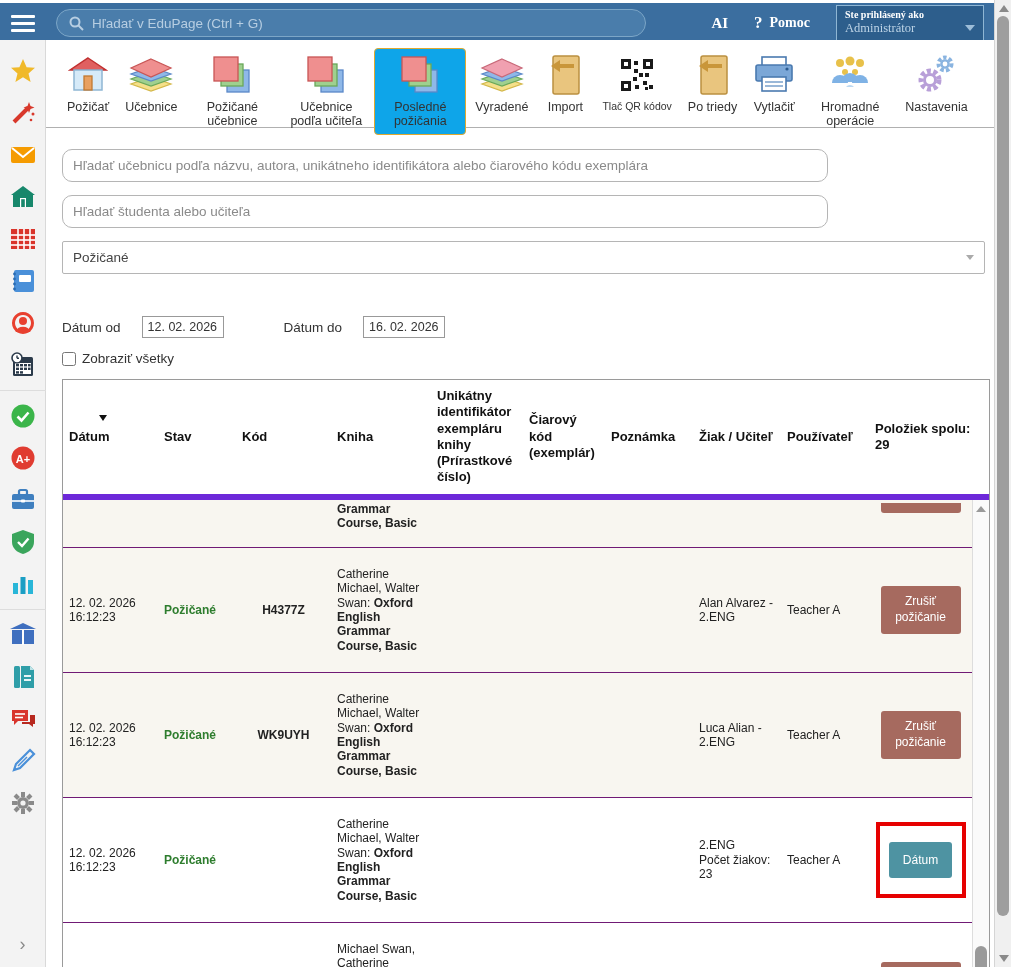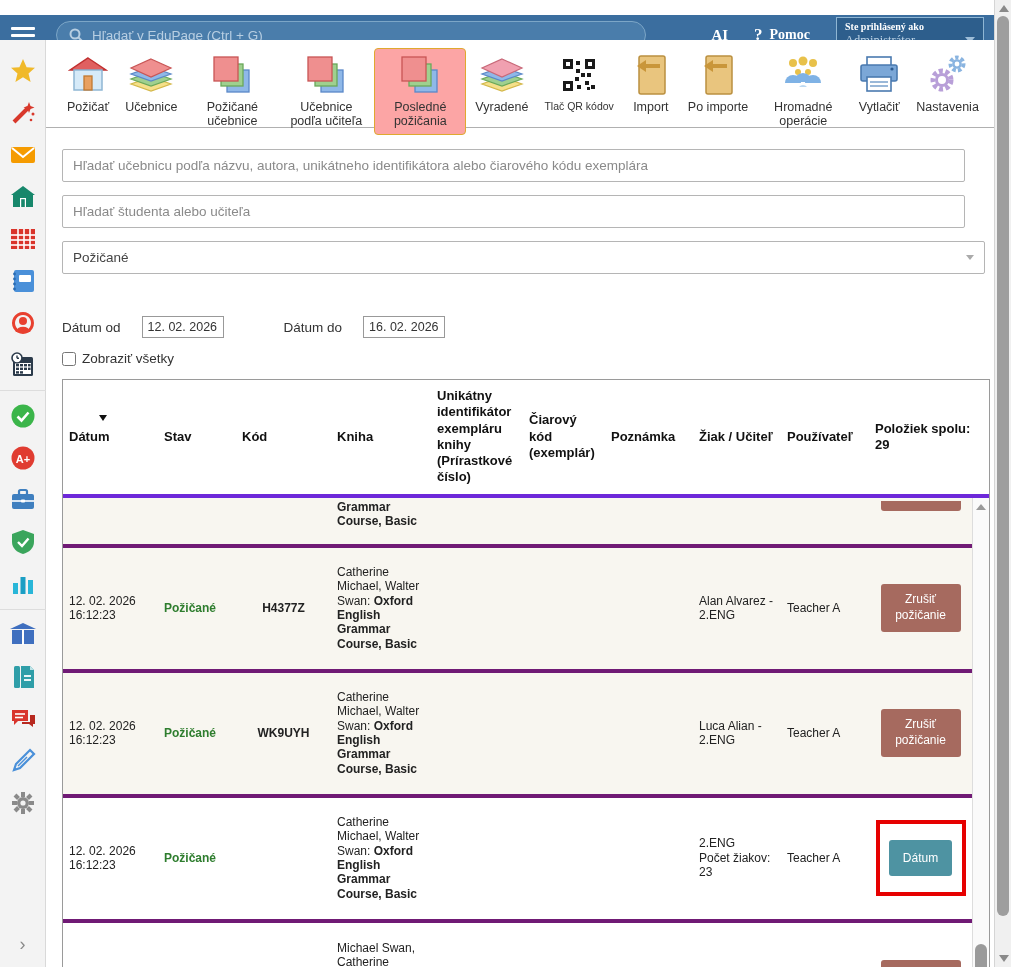--- a/index.html
+++ b/index.html
@@ -1,20 +1,20 @@
 <!DOCTYPE html>
 <html><head>
 <meta charset="utf-8">
 <style>
   * { margin:0; padding:0; box-sizing:border-box; }
   html,body { width:1011px; height:967px; overflow:hidden; font-family:"Liberation Sans",sans-serif; background:#fff; }
   .app { position:relative; width:1011px; height:967px; }
 
   
-  .topbar { position:absolute; left:0; top:15px; width:994px; height:40px; background:#3b6e9f; display:flex; align-items:center; }
+  .topbar { position:absolute; left:0; top:3px; width:994px; height:40px; background:#3b6e9f; display:flex; align-items:center; }
   .hamburger { width:46px; display:flex; flex-direction:column; gap:4px; align-items:center; cursor:pointer; }
   .hamburger span { width:24px; height:3px; background:#fff; border-radius:1px; }
   .top-search { width:590px; height:28px; margin-left:10px; background:#4a7dab; border:1px solid #7ca6c7; border-radius:15px; display:flex; align-items:center; padding:0 12px; gap:8px; }
   .top-search .mag { flex:0 0 auto; }
   .top-search .ph { color:#b7cee2; font-size:13.5px; }
   .top-right { margin-left:auto; display:flex; align-items:center; gap:26px; padding-right:10px;font-family:Liberation Serif, serif; }
   .ai-label { color:#fff; font-weight:bold; font-size:15px; cursor:pointer; }
   .help { display:flex; align-items:center; gap:7px; cursor:pointer; }
   .help .qmark { color:#fff; font-weight:bold; font-size:17px; }
   .help .htext { color:#fff; font-weight:bold; font-size:14px; }
@@ -31,52 +31,52 @@
 
   
   .sidebar { position:absolute; left:0; top:40px; width:46px; height:927px; background:#f3f3f3; border-right:1px solid #d9d9d9; display:flex; flex-direction:column; align-items:center; padding-top:10px; }
   .side-icon { width:46px; height:42px; display:flex; align-items:center; justify-content:center; cursor:pointer; }
   .side-div { width:46px; height:1px; background:#ddd; margin:4px 0; }
   .side-expand { margin-top:auto; margin-bottom:12px; color:#8a8a8a; font-size:18px; cursor:pointer; }
 
   
   .toolbar { position:absolute; left:46px; top:40px; width:948px; height:88px; background:#fff; border-bottom:1px solid #b0b0b0; display:flex; align-items:flex-start; padding:8px 4px 0 14px; gap:2px; }
   .tool-item { display:flex; flex-direction:column; align-items:center; text-align:center; padding:5px 6px; border:1px solid transparent; border-radius:4px; cursor:pointer; min-width:56px; max-width:92px; }
-  .tool-item.selected { background:#fca5a5; border-color:#dfa92f; }
+  .tool-item.selected { background:#0ea5e9; border-color:#dfa92f; }
   .tool-item .ticon { height:42px; display:flex; align-items:center; justify-content:center; }
   .tool-item .tlabel { font-size:12.5px; color:#333; margin-top:4px; line-height:1.15; }
   .tool-item.small-label .tlabel { font-size:10.5px; }
 
   
   .main { position:absolute; left:46px; top:131px; width:948px; }
   .filters { padding:18px 9px 0 16px; }
-  .search-input { width:903px; height:33px; border:1px solid #b5b5b5; border-radius:2px; padding:0 10px; font-size:13.5px; color:#6d28d9; font-family:"Liberation Sans",sans-serif; }
+  .search-input { width:766px; height:33px; border:1px solid #b5b5b5; border-radius:10px; padding:0 10px; font-size:13.5px; color:#6d28d9; font-family:"Liberation Sans",sans-serif; }
   .search-input::placeholder { color:#8a8a8a; opacity:1; }
   .mb13 { margin-bottom:13px; }
   .fake-select { width:923px; height:33px; border:1px solid #b5b5b5; border-radius:2px; padding:0 10px; font-size:13.5px; color:#444; display:flex; align-items:center; position:relative; cursor:pointer; background:#fff; }
   .fake-select .sel-caret { position:absolute; right:10px; top:13px; width:0; height:0; border-left:4px solid transparent; border-right:4px solid transparent; border-top:5px solid #aaa; }
   .date-row { display:flex; align-items:center; gap:21px; margin-top:42px; font-size:13.5px; color:#333; }
   .date-input { width:82px; height:22px; border:1px solid #999; font-size:12.5px; color:#333; padding:0 5px; font-family:"Liberation Sans",sans-serif; }
   .date-gap { width:18px; }
   .check-row { display:flex; align-items:center; gap:6px; margin-top:13px; font-size:13.5px; color:#333; }
   .check-row input { width:14px; height:14px; }
 
   
   .table-wrap { margin:13px 0 0 16px; width:928px; border:1px solid #9a9a9a; background:#fff; }
   table { border-collapse:collapse; table-layout:fixed; }
   .htable { width:926px; }
   .btable { width:909px; }
   th { font-size:13px; font-weight:bold; color:#111; text-align:left; vertical-align:middle; padding:8px 6px; line-height:1.25; font-weight:700; }
-  .htable th { height:104px; border-bottom:4px solid #6d28d9; font-weight:bold; }
+  .htable th { height:104px; border-bottom:6px solid #6d28d9; font-weight:bold; }
   .sort-wrap { position:relative; }
   .sort-caret { position:absolute; right:2px; top:-14px; width:0; height:0; border-left:4px solid transparent; border-right:4px solid transparent; border-top:6px solid #111; }
   td { font-size:12px; color:#222; vertical-align:middle; padding:12px 6px; line-height:1.2; }
   tr.beige { background:#f8f6f0; }
   tr.white { background:#fff; }
-  tr.row-sep td { border-top:4px solid #701a75; }
+  tr.row-sep td { border-top:1px solid #701a75; }
   .row-tall td { height:125px; }
   .row-part td { height:48px; vertical-align:top; padding-top:2px; }
   .cell-date { white-space:pre-line; }
   .cell-status { color:#2e7d2e; font-weight:bold; }
   .cell-code { font-weight:bold; text-align:center; }
   .book { width:84px; }
   .book .bt { font-weight:bold; }
   .cell-student { white-space:pre-line; }
   .cell-action { text-align:center; }
   .btn-cancel { display:inline-block; background:#a66a5f; color:#fff; font-size:12px; line-height:1.3; padding:8px 8px; border:none; border-radius:3px; width:80px; cursor:pointer; font-family:"Liberation Sans",sans-serif; }
@@ -350,20 +350,30 @@
     <div class="tool-item">
       <span class="ticon">
           <svg width="44" height="40" viewBox="0 0 44 40">
             <polygon points="22,22 42,29 22,36 2,29" fill="#f5e08a" stroke="#d4b84a" stroke-width="1.2"></polygon>
             <polygon points="22,17 42,24 22,31 2,24" fill="#9fd08f" stroke="#6aa85a" stroke-width="1.2"></polygon>
             <polygon points="22,12 42,19 22,26 2,19" fill="#8fb8e8" stroke="#5a88c8" stroke-width="1.2"></polygon>
             <polygon points="22,4 42,13 22,22 2,13" fill="#f0a0b0" stroke="#c86878" stroke-width="1.2"></polygon>
           </svg>
         </span>
       <span class="tlabel">Vyradené</span>
+    </div>
+    <div class="tool-item">
+      <span class="ticon">
+          <svg width="34" height="42" viewBox="0 0 34 42">
+            <rect x="5" y="2" width="26" height="38" rx="2" fill="#e9c57e" stroke="#bb9040" stroke-width="1.5"></rect>
+            <line x1="26" y1="12" x2="10" y2="12" stroke="#c9963a" stroke-width="4"></line>
+            <polygon points="12,6 12,18 3,12" fill="#c9963a"></polygon>
+          </svg>
+        </span>
+      <span class="tlabel">Import</span>
     </div>
     <div class="tool-item small-label">
       <span class="ticon">
           <svg width="36" height="36" viewBox="0 0 36 36">
             <g fill="#1a1a1a">
               <rect x="2" y="2" width="10" height="10"></rect>
               <rect x="24" y="2" width="10" height="10"></rect>
               <rect x="2" y="24" width="10" height="10"></rect>
               <rect x="5" y="5" width="4" height="4" fill="#fff"></rect>
               <rect x="27" y="5" width="4" height="4" fill="#fff"></rect>
@@ -383,64 +393,54 @@
       <span class="tlabel">Tlač QR kódov</span>
     </div>
     <div class="tool-item">
       <span class="ticon">
           <svg width="34" height="42" viewBox="0 0 34 42">
             <rect x="5" y="2" width="26" height="38" rx="2" fill="#e9c57e" stroke="#bb9040" stroke-width="1.5"></rect>
             <line x1="26" y1="12" x2="10" y2="12" stroke="#c9963a" stroke-width="4"></line>
             <polygon points="12,6 12,18 3,12" fill="#c9963a"></polygon>
           </svg>
         </span>
-      <span class="tlabel">Import</span>
-    </div>
-    <div class="tool-item">
-      <span class="ticon">
-          <svg width="34" height="42" viewBox="0 0 34 42">
-            <rect x="5" y="2" width="26" height="38" rx="2" fill="#e9c57e" stroke="#bb9040" stroke-width="1.5"></rect>
-            <line x1="26" y1="12" x2="10" y2="12" stroke="#c9963a" stroke-width="4"></line>
-            <polygon points="12,6 12,18 3,12" fill="#c9963a"></polygon>
-          </svg>
-        </span>
-      <span class="tlabel">Po importe</span>
+      <span class="tlabel">Po triedy</span>
+    </div>
+    <div class="tool-item">
+      <span class="ticon">
+          <svg width="42" height="40" viewBox="0 0 42 40">
+            <rect x="9" y="2" width="24" height="10" fill="#fff" stroke="#4a7ab0" stroke-width="1.6"></rect>
+            <rect x="3" y="10" width="36" height="16" rx="2" fill="#7ba7d7" stroke="#4a7ab0" stroke-width="1.6"></rect>
+            <rect x="9" y="22" width="24" height="14" fill="#fff" stroke="#4a7ab0" stroke-width="1.6"></rect>
+            <line x1="12" y1="27" x2="30" y2="27" stroke="#9ab8d8" stroke-width="2"></line>
+            <line x1="12" y1="31" x2="30" y2="31" stroke="#9ab8d8" stroke-width="2"></line>
+            <circle cx="34" cy="14" r="1.6" fill="#2a5a90"></circle>
+          </svg>
+        </span>
+      <span class="tlabel">Vytlačiť</span>
     </div>
     <div class="tool-item">
       <span class="ticon">
           <svg width="44" height="40" viewBox="0 0 44 40">
             <g fill="#e8c14a">
               <circle cx="12" cy="8" r="4"></circle>
               <circle cx="22" cy="6" r="4.5"></circle>
               <circle cx="32" cy="8" r="4"></circle>
               <circle cx="17" cy="17" r="3"></circle>
               <circle cx="27" cy="17" r="3"></circle>
             </g>
             <g fill="#7fb2e5">
               <path d="M4 28 a8 8 0 0 1 16 0 Z"></path>
               <path d="M13 27 a9 9 0 0 1 18 0 Z"></path>
               <path d="M24 28 a8 8 0 0 1 16 0 Z"></path>
             </g>
             <path d="M18 32 a5 5 0 0 1 8 0 Z" fill="#bcd9f2"></path>
           </svg>
         </span>
       <span class="tlabel">Hromadné operácie</span>
-    </div>
-    <div class="tool-item">
-      <span class="ticon">
-          <svg width="42" height="40" viewBox="0 0 42 40">
-            <rect x="9" y="2" width="24" height="10" fill="#fff" stroke="#4a7ab0" stroke-width="1.6"></rect>
-            <rect x="3" y="10" width="36" height="16" rx="2" fill="#7ba7d7" stroke="#4a7ab0" stroke-width="1.6"></rect>
-            <rect x="9" y="22" width="24" height="14" fill="#fff" stroke="#4a7ab0" stroke-width="1.6"></rect>
-            <line x1="12" y1="27" x2="30" y2="27" stroke="#9ab8d8" stroke-width="2"></line>
-            <line x1="12" y1="31" x2="30" y2="31" stroke="#9ab8d8" stroke-width="2"></line>
-            <circle cx="34" cy="14" r="1.6" fill="#2a5a90"></circle>
-          </svg>
-        </span>
-      <span class="tlabel">Vytlačiť</span>
     </div>
     <div class="tool-item">
       <span class="ticon">
           <svg width="42" height="42" viewBox="0 0 42 42">
             <g>
               <circle cx="15" cy="26" r="9" fill="none" stroke="#b89fd8" stroke-width="5" stroke-dasharray="4 2.5"></circle>
               <circle cx="15" cy="26" r="5.5" fill="none" stroke="#b89fd8" stroke-width="3"></circle>
             </g>
             <g>
               <circle cx="30" cy="10" r="6.5" fill="none" stroke="#8ab4e0" stroke-width="4" stroke-dasharray="3.4 2.2"></circle>

